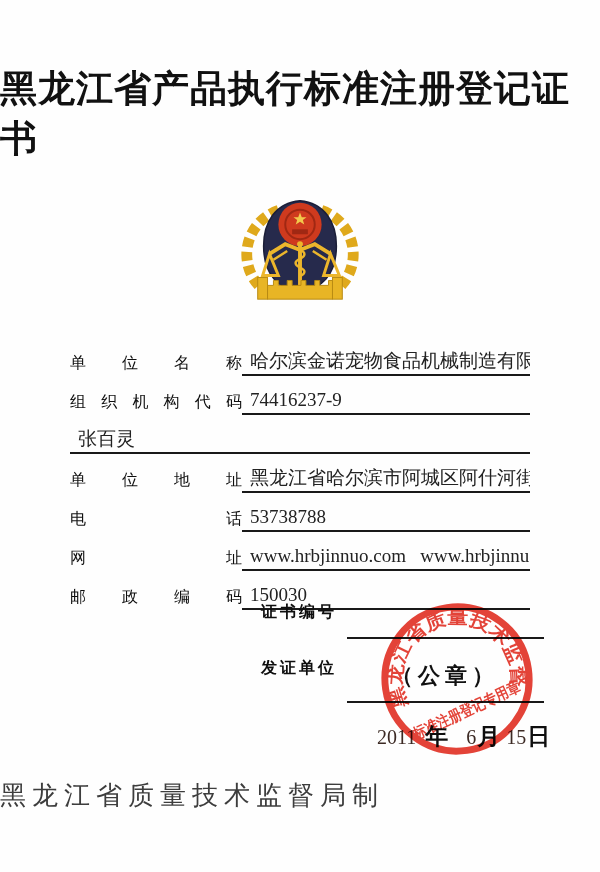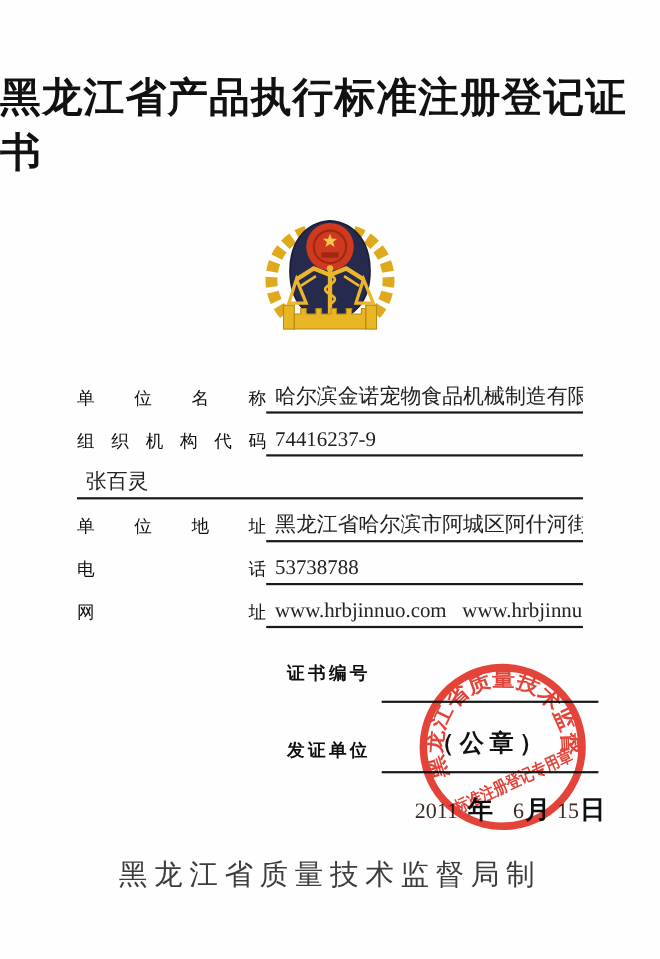--- a/index.html
+++ b/index.html
@@ -62,21 +62,21 @@
   
   .issue-label{
     position:absolute;
     font-family:Liberation Sans, sans-serif;
     font-weight:bold;
     font-size:16px;
     letter-spacing:3px;
     color:#0e0e0e;
   }
   .cert-no-label{left:261px;top:602px;}
-  .issuer-label{left:261px;top:658px;margin-top:14px;}
+  .issuer-label{left:261px;top:658px;}
   .u-line{
     position:absolute;
     height:2px;
     background:#191919;
   }
   .cert-no-line{left:347px;top:637px;width:197px;}
   .issuer-line{left:347px;top:701px;width:197px;}
   .seal-note{
     position:absolute;
     left:391px;top:661px;
@@ -111,21 +111,20 @@
     left:378px;top:600px;
     width:158px;height:158px;
     mix-blend-mode:multiply;
     opacity:.92;
   }
   
   .footer{
     position:absolute;
     left:0;top:778px;
     width:100%;
-    text-align:center;
     font-size:26px;
     letter-spacing:6px;
     color:#3d3d3d;
   }
 </style>
 </head>
 <body>
 
 <div class="page">
 
@@ -174,20 +173,24 @@
       <div class="f-label">单位地址</div>
       <div class="f-value">黑龙江省哈尔滨市阿城区阿什河街道白城村</div>
     </div>
     <div class="f-row">
       <div class="f-label">电话</div>
       <div class="f-value">53738788</div>
     </div>
     <div class="f-row">
       <div class="f-label">网址</div>
       <div class="f-value">www.hrbjinnuo.com   www.hrbjinnuo.net</div>
+    </div>
+    <div class="f-row">
+      <div class="f-label">邮政编码</div>
+      <div class="f-value">150030</div>
     </div>
   </div>
 
   <div class="issue-label cert-no-label">证书编号</div>
   <div class="u-line cert-no-line"></div>
 
   <div class="issue-label issuer-label">发证单位</div>
   <div class="seal-note">（公章）</div>
   <div class="u-line issuer-line"></div>
 

